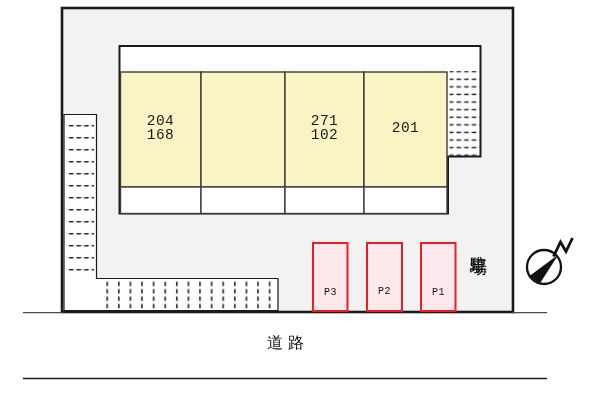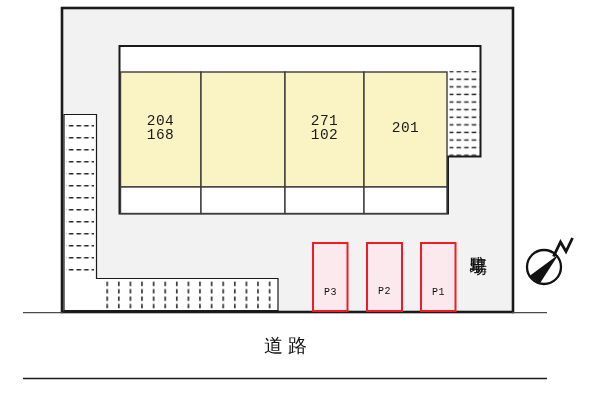--- a/index.html
+++ b/index.html
@@ -15,21 +15,21 @@
   }
   .unit-label span{display:block;}
   .p-label{
     width:50px;text-align:center;font-size:10px;color:#101010;letter-spacing:0.5px;
   }
   .parking-area-label{
     writing-mode:vertical-rl;text-orientation:upright;
     font-size:17px;letter-spacing:1.5px;color:#101010;height:62px;line-height:21px;
   }
   .road-label{
-    width:86px;text-align:center;font-size:19px;letter-spacing:5px;color:#101010;
+    width:86px;text-align:center;font-size:16px;letter-spacing:5px;color:#101010;
   }
 </style>
 </head>
 <body>
 
 <div id="stage">
 
   <svg id="plan-svg" width="600" height="400" viewBox="0 0 600 400">
     <defs>
       <pattern id="hatchH12" patternUnits="userSpaceOnUse" width="7.6" height="12">

